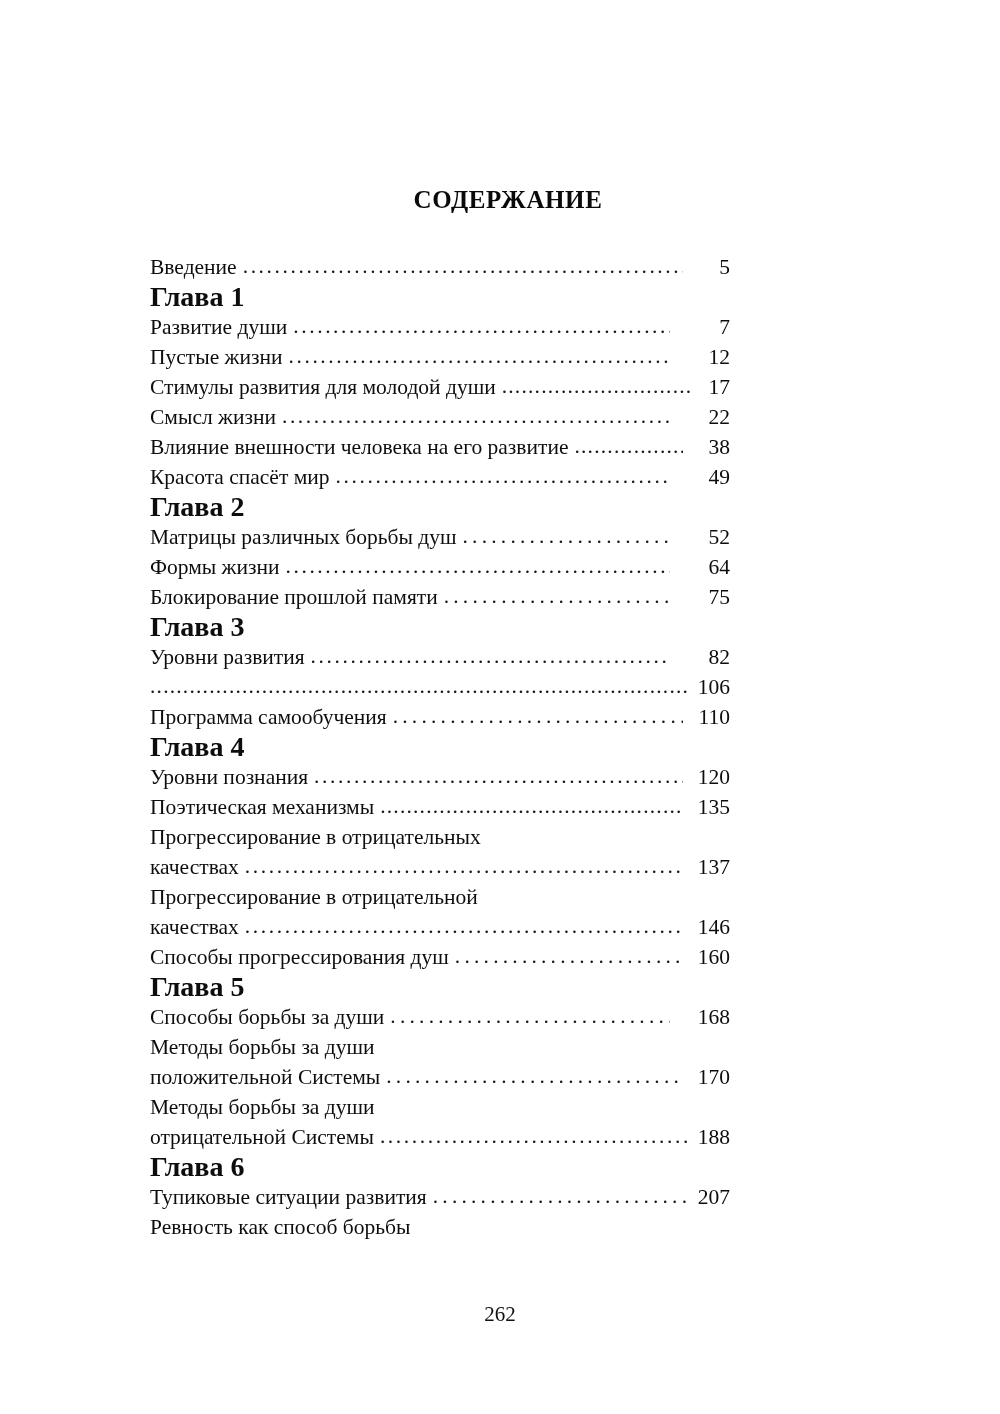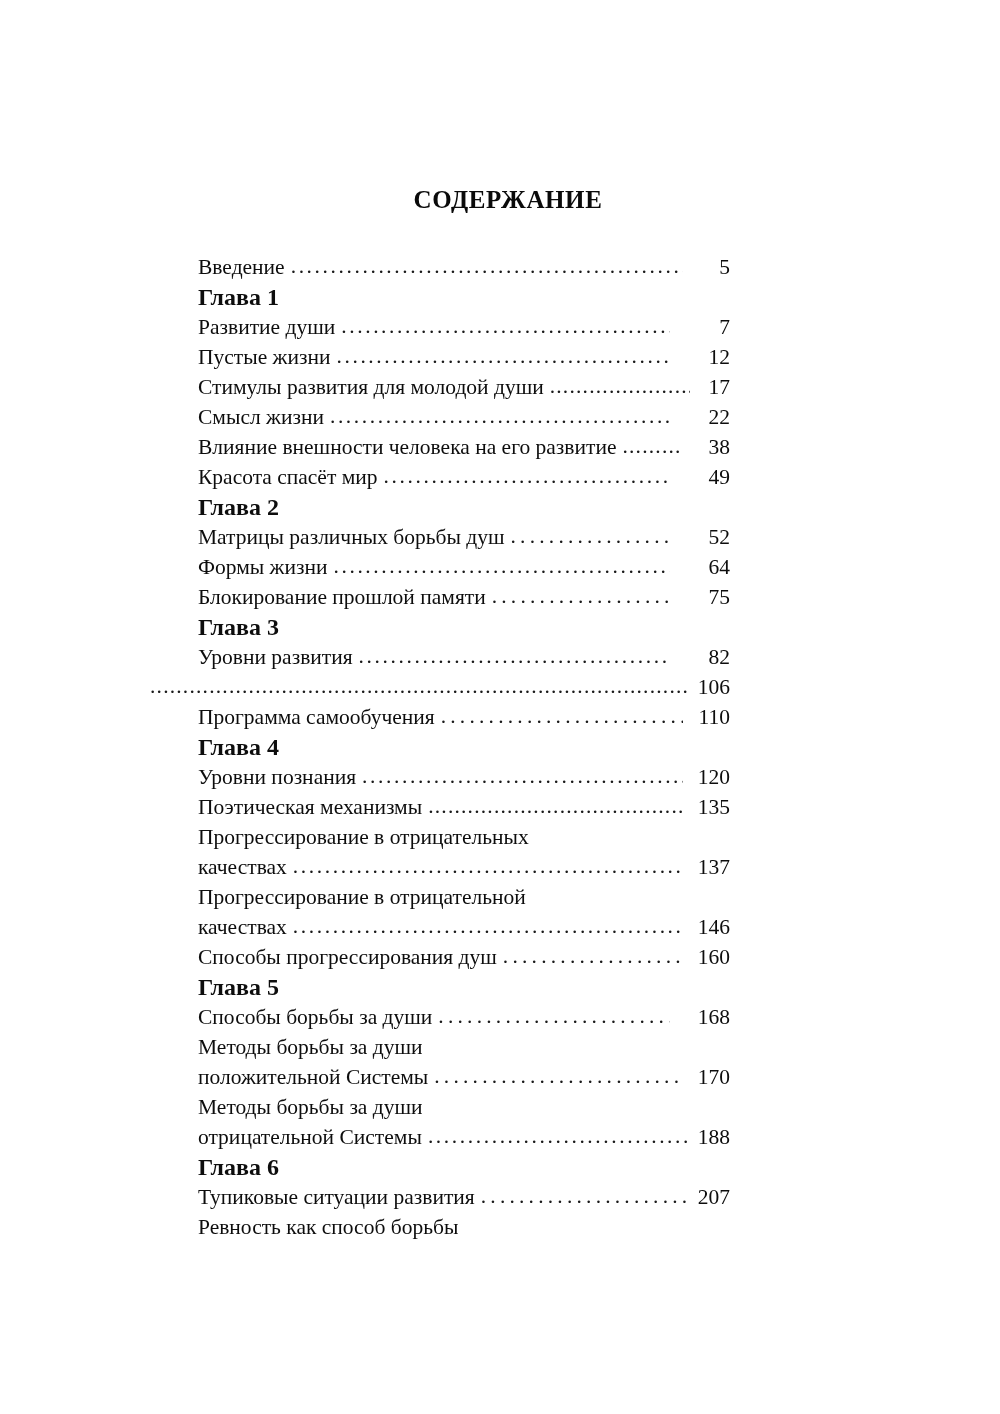--- a/index.html
+++ b/index.html
@@ -51,27 +51,26 @@
     white-space: nowrap;
     overflow: hidden;
     display: flex;
     align-items: baseline;
     color: #0d0d0d;
   }
 
   
   .toc-row.chapter {
     font-weight: bold;
-    font-size: 24px;
+    font-size: 28px;
   }
 
   .row-title {
     flex: 0 0 auto;
     padding-right: 6px;
-    margin-left: 48px;
   }
 
   
   .leader {
     flex: 1 1 auto;
     overflow: hidden;
     white-space: nowrap;
     font-size: 21.5px;
     letter-spacing: 2.6px;
     color: #1a1a1a;
@@ -252,14 +251,15 @@
       <div class="toc-row">
         <span class="row-title">Тупиковые ситуации развития</span>
         <span class="leader wide"></span>
         <span class="row-page nogap">207</span>
       </div>
       <div class="toc-row plain">
         <span class="row-title">Ревность как способ борьбы</span>
       </div>
     </div>
 
+  <div class="folio">262</div>
 
 </div>
 
 </body></html>

